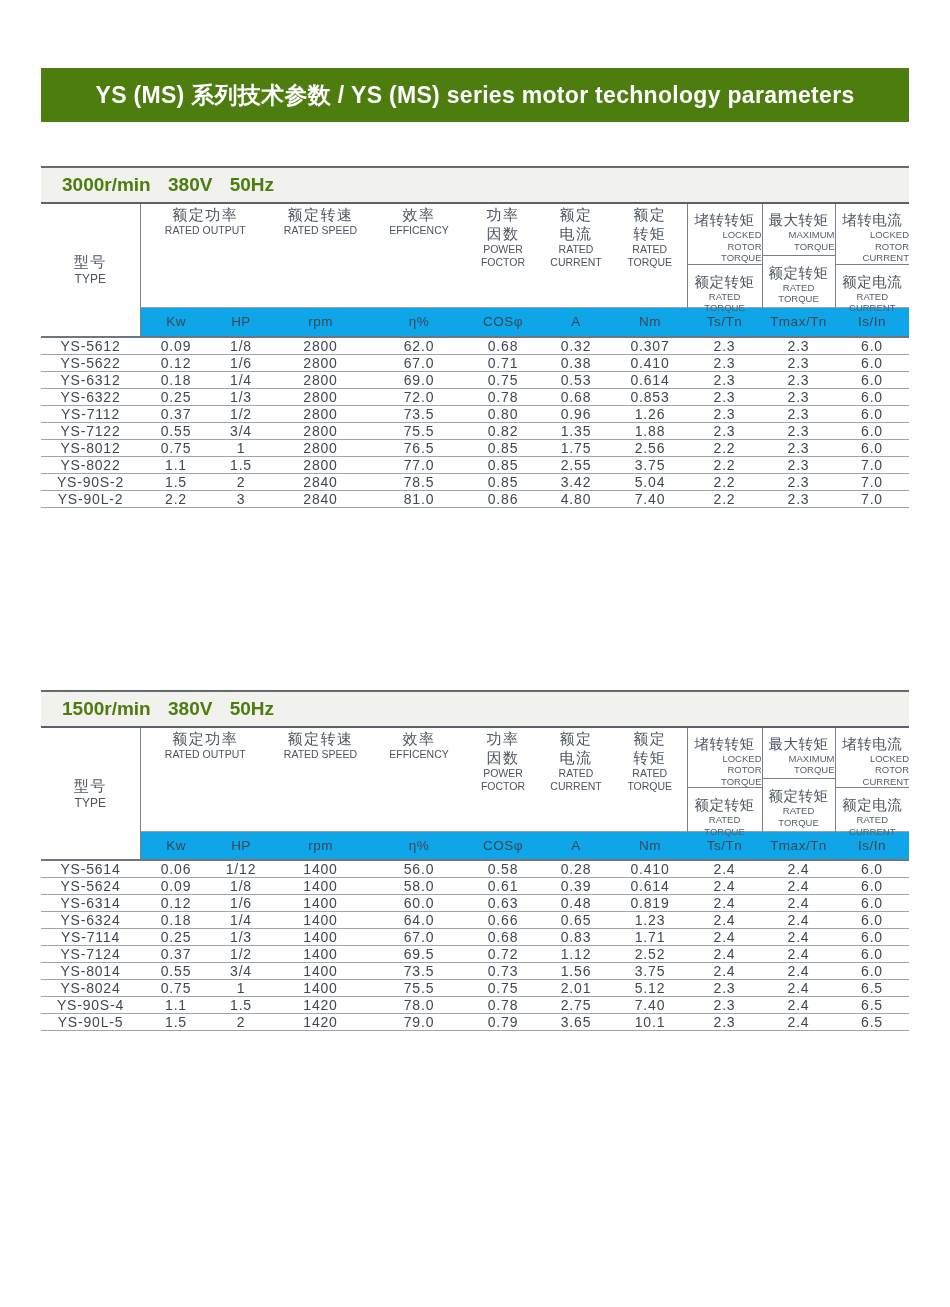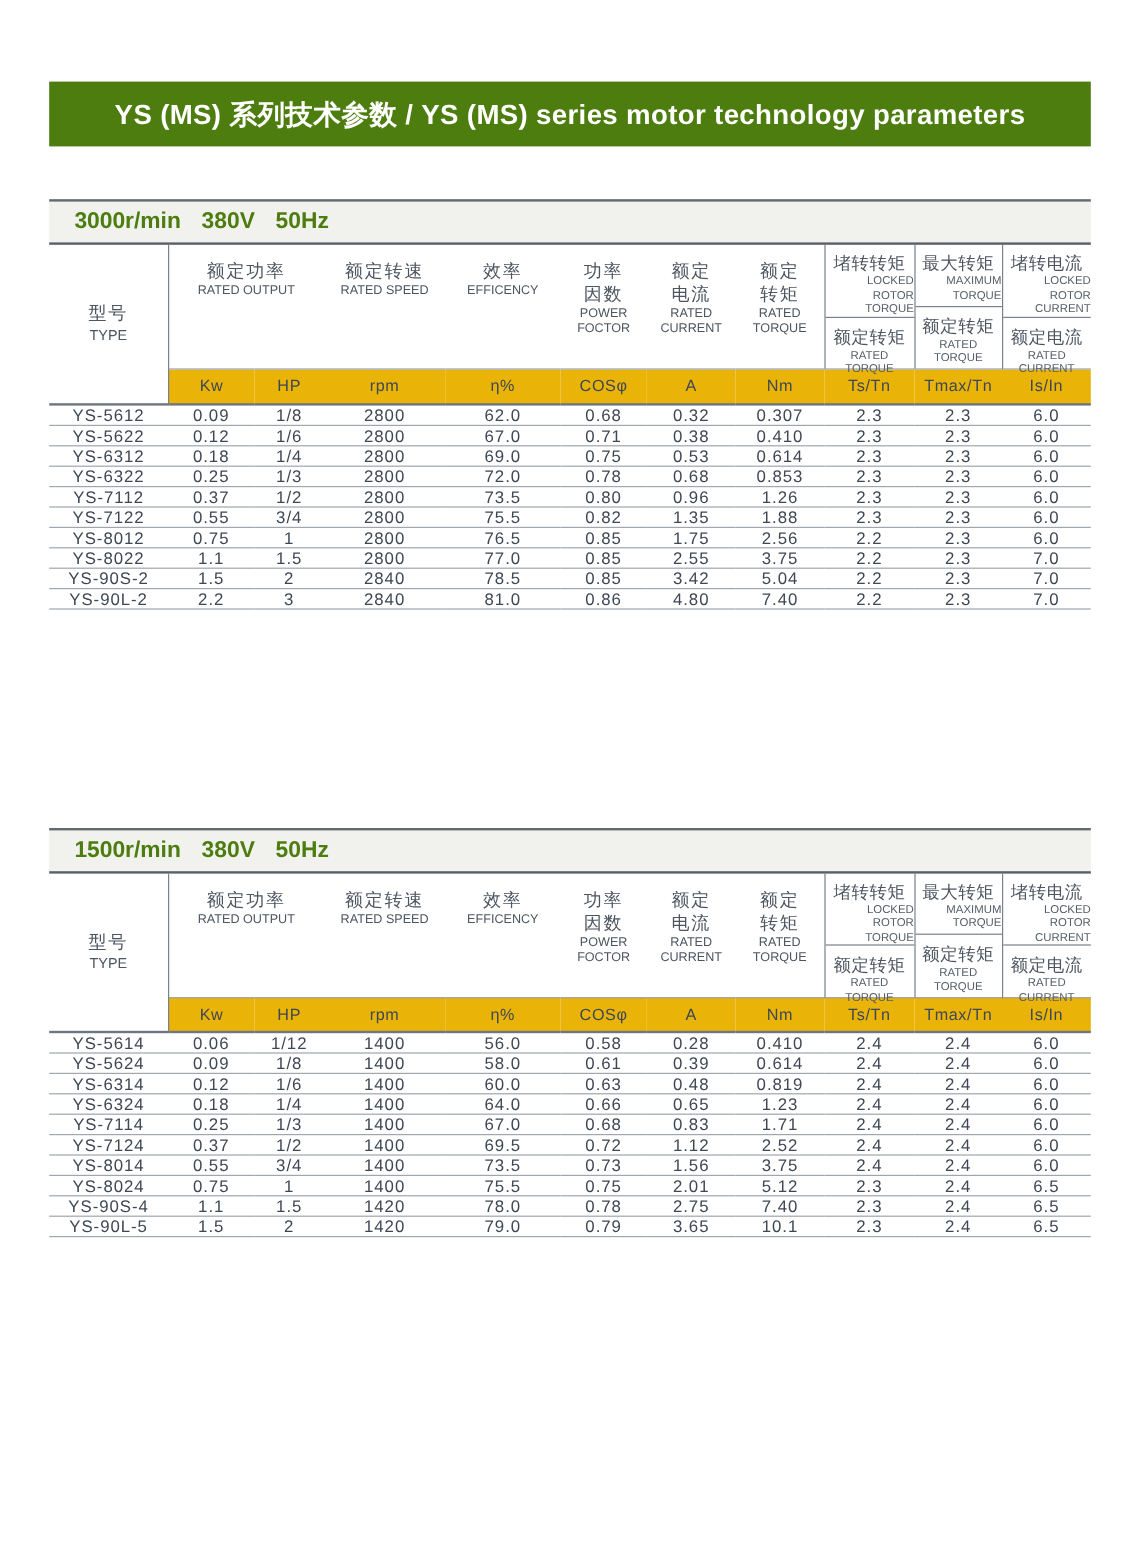--- a/index.html
+++ b/index.html
@@ -28,36 +28,36 @@
     font-size:19px; font-weight:700; color:#4d7c0f; word-spacing:12px;
   }
 
   table { border-collapse:collapse; table-layout:fixed; width:868px; }
   th,td { padding:0; }
 
   thead tr.hrow { height:103px; }
   th { font-weight:400; }
   .zh { display:block; font-size:15px; color:#4c5560; letter-spacing:1.5px; line-height:19px; text-align:center; }
   .en { display:block; font-size:10.5px; color:#4c5560; line-height:13px; text-align:center; }
-  th.h-top { vertical-align:top; padding-top:13px; }
+  th.h-top { vertical-align:top; padding-top:1px; }
 
   th.type-cell { border-right:1.5px solid #79828c; vertical-align:middle; }
   th.type-cell .en { font-size:12px; line-height:16px; }
 
   th.ratio { border-left:1.5px solid #79828c; vertical-align:top;margin-left:36px; }
   .ratio-wrap { display:flex; flex-direction:column; height:103px; }
   .ratio-a { flex:1.02; border-bottom:1.5px solid #79828c; padding-top:7px; }
   .ratio-b { flex:1; padding-top:8px; }
   th.ratio .zh { font-size:14.5px; line-height:18px; letter-spacing:0.5px; }
   th.ratio .en { font-size:9.5px; line-height:11.5px; text-align:right; padding-left:5px; color:#555e68; }
   th.ratio .ratio-b .en { text-align:center; padding-left:0; }
 
   tr.units { height:29px; }
   tr.units td {
-    background:#eab308; font-size:13.5px; color:#3e4854; text-align:center;
+    background:#0ea5e9; font-size:13.5px; color:#3e4854; text-align:center;
     border-top:1px solid #9aa2aa; border-bottom:2px solid #6e7682; letter-spacing:0.5px;
   }
   th.type-cell { border-bottom:2px solid #6e7682; }
 
   tbody tr { height:17px; }
   tbody td {
     font-size:14px; color:#3e4854; text-align:center;
     border-bottom:1.5px solid #9fa6ad; letter-spacing:0.8px;
   }
 </style>

